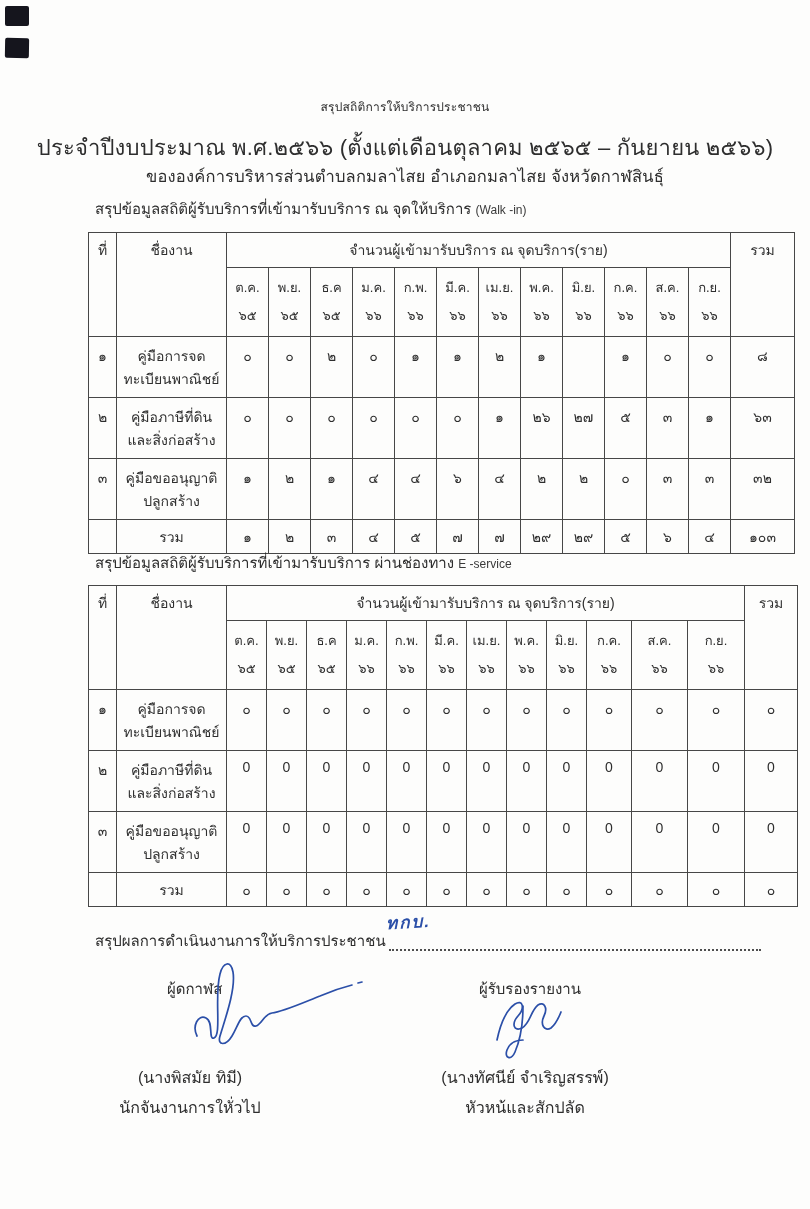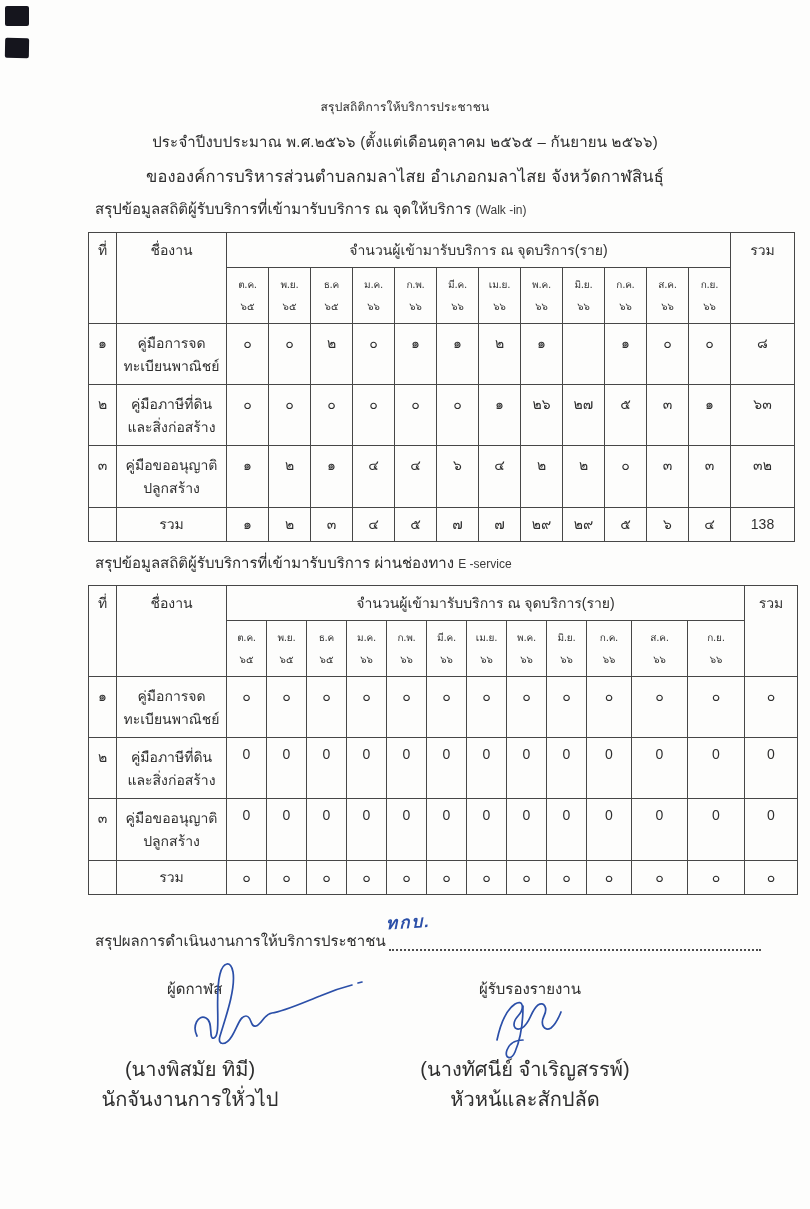--- a/index.html
+++ b/index.html
@@ -9,52 +9,52 @@
     font-family:"Liberation Sans","DejaVu Sans",sans-serif;
   }
   .abs{position:absolute;}
   
   .mark{position:absolute;width:24px;height:20px;background:#15151d;border-radius:2px;}
   .mark.m1{left:5px;top:6px;}
   .mark.m2{left:5px;top:38px;transform:rotate(1deg);}
   
   .title{width:100%;text-align:center;font-size:12px;letter-spacing:.2px;}
   .t1{top:97px;}
-  .t2{top:130px;font-size:15px;}
+  .t2{top:130px;font-size:22px;}
   .t3{top:163px;font-size:16.5px;}
   .sec-label{left:95px;font-size:15px;}
   .sec-label .en{font-size:12px;color:#3a3a3a;}
   .walkin-label{top:197px;}
   .eservice-label{top:551px;}
   
   table.doc{border-collapse:collapse;table-layout:fixed;background:#fdfdfc;}
   table.doc td{
     border:1px solid #474747;text-align:center;vertical-align:top;
     font-size:14px;padding:6px 1px;overflow:hidden;
   }
   #walkin-table{left:88px;top:232px;}
   #eservice-table{left:88px;top:585px;}
   td.c-span{padding:4px 2px;height:22px;vertical-align:middle;font-size:14.5px;}
   td.c-no,td.c-job,td.c-total{vertical-align:middle;font-size:14.5px;}
   td.mcell{padding:5px 0;}
-  td.mcell div{line-height:2.15;font-size:10px;}
+  td.mcell div{line-height:2.15;font-size:13px;}
   tr.datarow{height:57px;}
   tr.datarow td{padding-top:8px;}
   td.name-cell div{line-height:1.65;font-size:14px;}
   tr.totalrow{height:34px;}
   tr.totalrow td{vertical-align:middle;padding:4px 1px;}
   
   .summary-row{left:95px;top:929px;width:668px;display:flex;align-items:flex-end;font-size:15px;font-family:Liberation Serif, serif;}
   .summary-row .dots{flex:1;border-bottom:2px dotted #4e4e4e;height:1.0em;margin:0 2px 2px 3px;}
   .handwritten{left:386px;top:908px;color:#2b4fa8;font-size:17px;font-style:italic;
     letter-spacing:2px;transform:rotate(-3deg);font-weight:bold;}
   .sig-label{font-size:15px;}
   .reporter-label{left:167px;top:977px;}
   .certifier-label{left:479px;top:977px;}
-  .sig-name{width:220px;text-align:center;font-size:20px;}
+  .sig-name{width:220px;text-align:center;font-size:16px;margin-top:12px;}
   .reporter-name{left:80px;top:1053px;}
   .reporter-title{left:80px;top:1083px;}
   .certifier-name{left:415px;top:1053px;}
   .certifier-title{left:415px;top:1083px;}
   svg.sig-overlay{position:absolute;left:0;top:0;pointer-events:none;}
   svg.sig-overlay path{fill:none;stroke:#2b4fa8;stroke-width:1.7;stroke-linecap:round;stroke-linejoin:round;}
 </style>
 </head>
 <body>
 
@@ -215,21 +215,21 @@
         <td class="val-cell">๓</td>
         <td class="val-cell">๔</td>
         <td class="val-cell">๕</td>
         <td class="val-cell">๗</td>
         <td class="val-cell">๗</td>
         <td class="val-cell">๒๙</td>
         <td class="val-cell">๒๙</td>
         <td class="val-cell">๕</td>
         <td class="val-cell">๖</td>
         <td class="val-cell">๔</td>
-        <td class="rowtotal-cell">138</td>
+        <td class="rowtotal-cell">๑๐๓</td>
       </tr>
     </tbody>
 </table>
 
 <div class="abs sec-label eservice-label">
   <span>สรุปข้อมูลสถิติผู้รับบริการที่เข้ามารับบริการ ผ่านช่องทาง</span>
   <span class="en">E -service</span>
 </div>
 
 <table class="doc abs" id="eservice-table">

